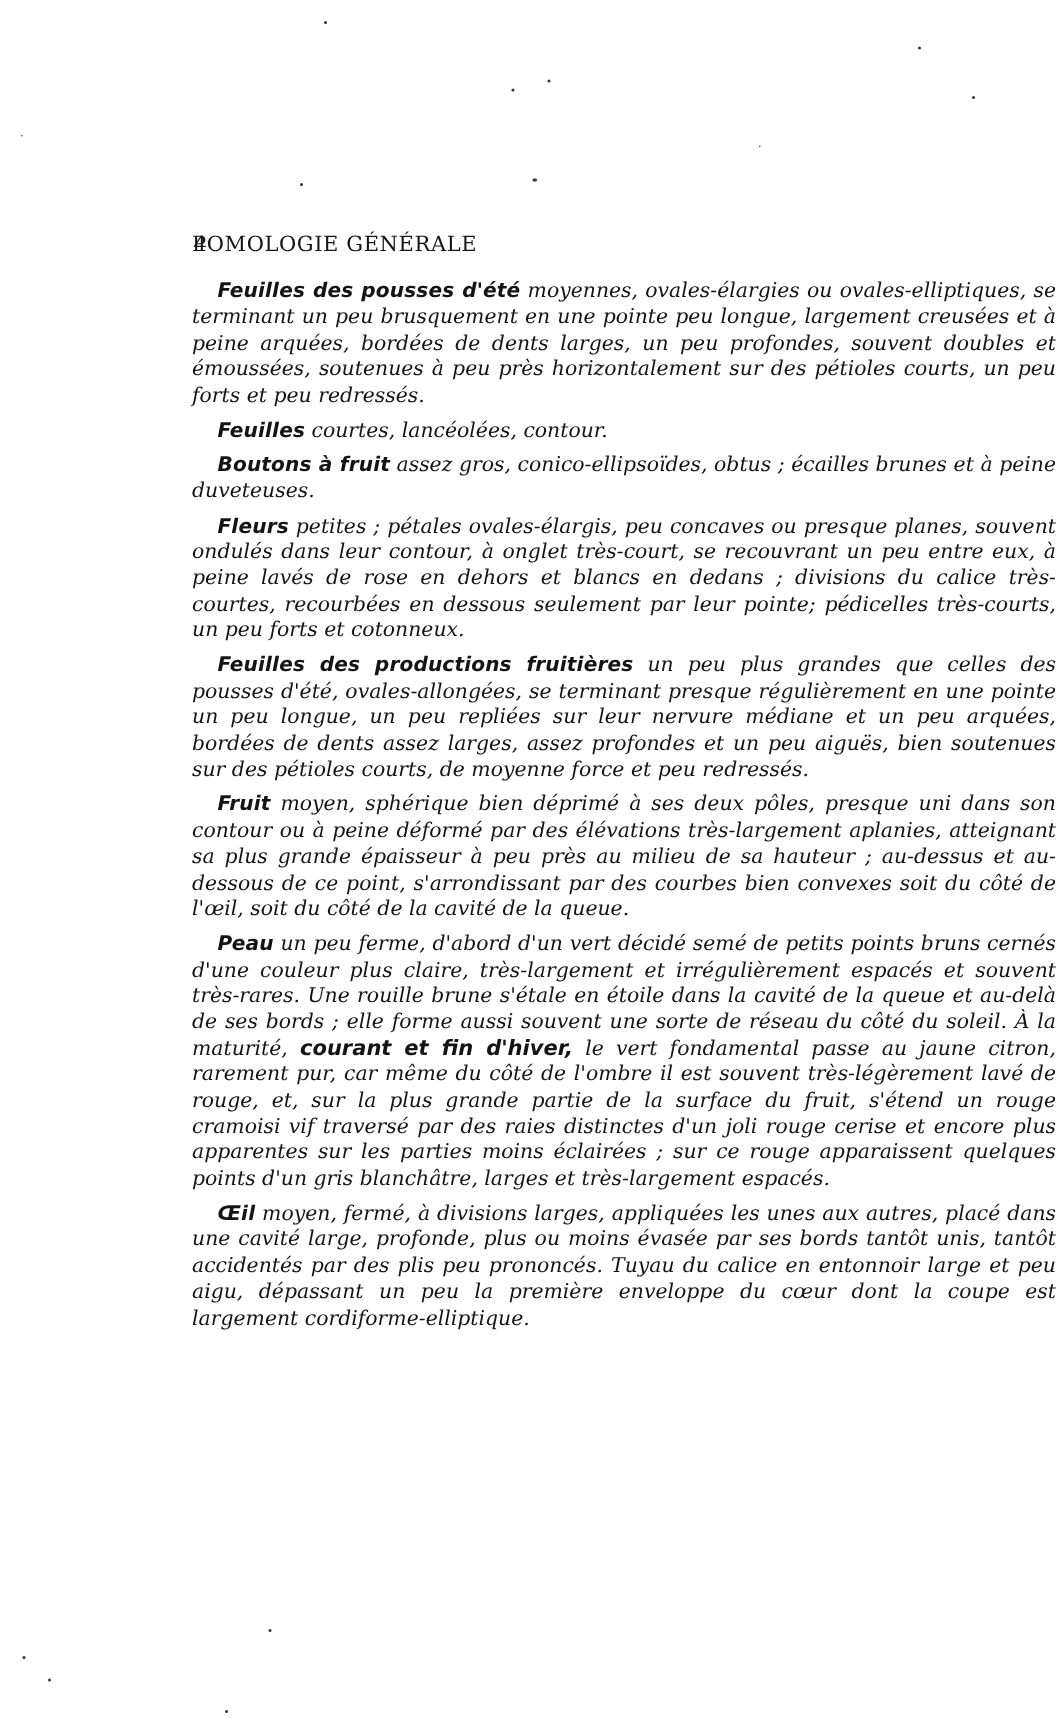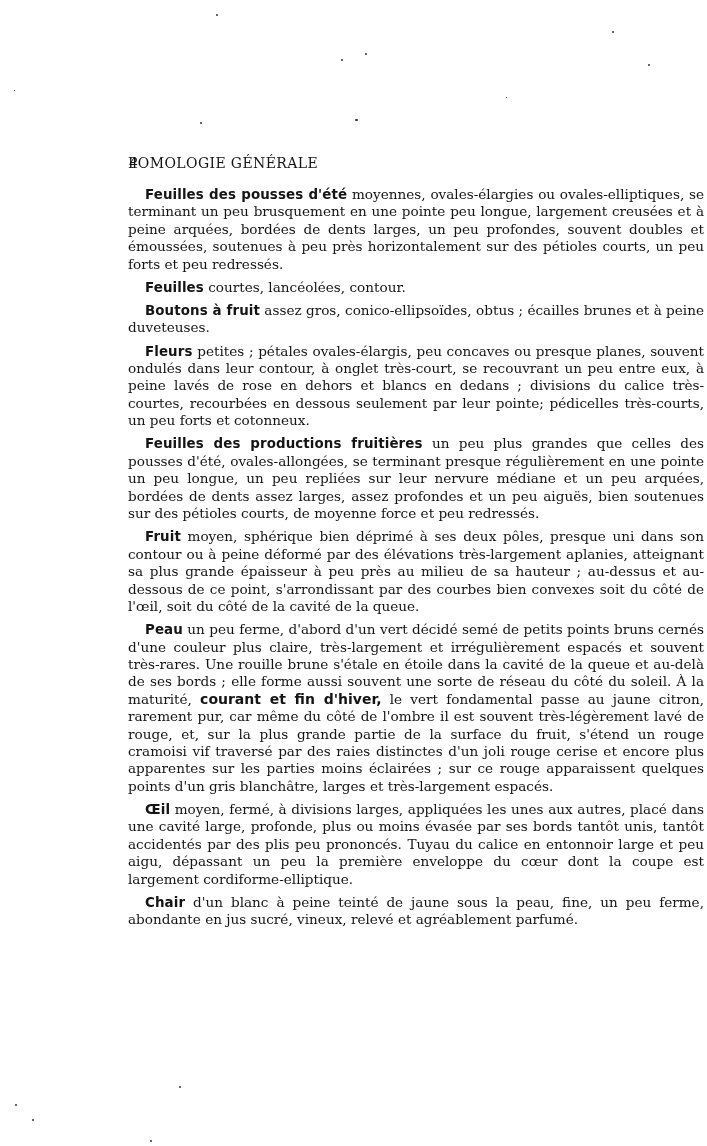--- a/index.html
+++ b/index.html
@@ -40,20 +40,21 @@
       position: absolute;
       top: 186px;
       left: 128px;
       width: 576px;
       font-size: 13.6px;
       line-height: 17.4px;
       text-align: justify;
       letter-spacing: 0px;
       word-spacing: 0px;
       hyphens: none;
+      font-style: italic;
     }
     .para {
       margin: 0 0 5.8px 0;
       text-indent: 17px;
     }
     .lead {
       font-family: "DejaVu Sans", "Liberation Sans", sans-serif;
       font-weight: bold;
       font-size: 13.4px;
       letter-spacing: 0.1px;
@@ -111,16 +112,13 @@
   </p>
   <p class="para">
     <span class="lead">Fruit</span><span> moyen, sphérique bien déprimé à ses deux pôles, presque uni dans son contour ou à peine déformé par des élévations très-largement aplanies, atteignant sa plus grande épaisseur à peu près au milieu de sa hauteur ; au-dessus et au-dessous de ce point, s'arrondissant par des courbes bien convexes soit du côté de l'œil, soit du côté de la cavité de la queue.</span>
   </p>
   <p class="para">
     <span class="lead">Peau</span><span> un peu ferme, d'abord d'un vert décidé semé de petits points bruns cernés d'une couleur plus claire, très-largement et irrégulièrement espacés et souvent très-rares. Une rouille brune s'étale en étoile dans la cavité de la queue et au-delà de ses bords ; elle forme aussi souvent une sorte de réseau du côté du soleil. À la maturité, </span><span class="inline-bold">courant et fin d'hiver,</span><span> le vert fondamental passe au jaune citron, rarement pur, car même du côté de l'ombre il est souvent très-légèrement lavé de rouge, et, sur la plus grande partie de la surface du fruit, s'étend un rouge cramoisi vif traversé par des raies distinctes d'un joli rouge cerise et encore plus apparentes sur les parties moins éclairées ; sur ce rouge apparaissent quelques points d'un gris blanchâtre, larges et très-largement espacés.</span>
   </p>
   <p class="para">
     <span class="lead">Œil</span><span> moyen, fermé, à divisions larges, appliquées les unes aux autres, placé dans une cavité large, profonde, plus ou moins évasée par ses bords tantôt unis, tantôt accidentés par des plis peu prononcés. Tuyau du calice en entonnoir large et peu aigu, dépassant un peu la première enveloppe du cœur dont la coupe est largement cordiforme-elliptique.</span>
   </p>
-  <p class="para">
-    <span class="lead">Chair</span><span> d'un blanc à peine teinté de jaune sous la peau, fine, un peu ferme, abondante en jus sucré, vineux, relevé et agréablement parfumé.</span>
-  </p>
 </main>
 
 </body></html>

